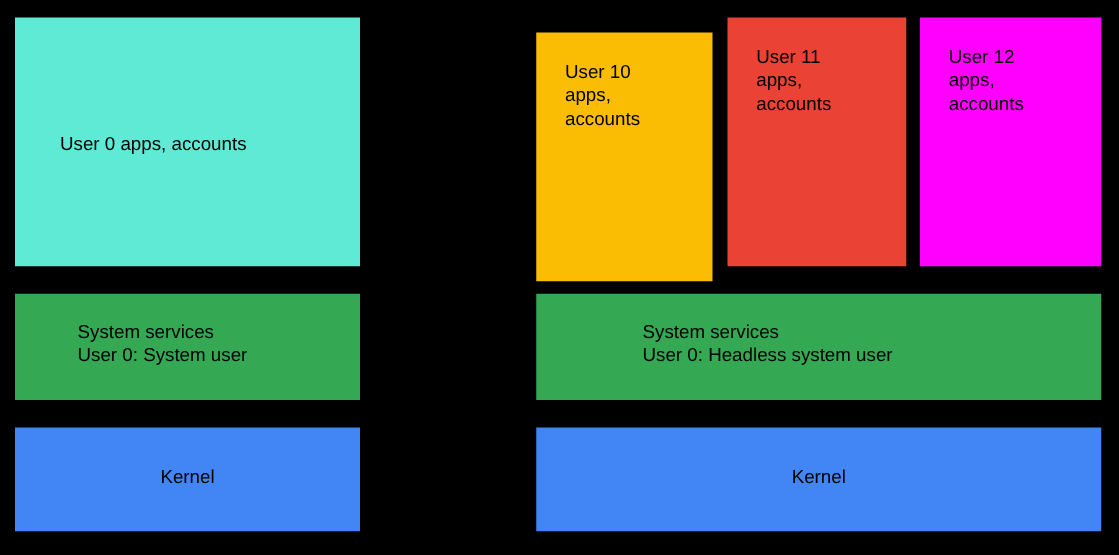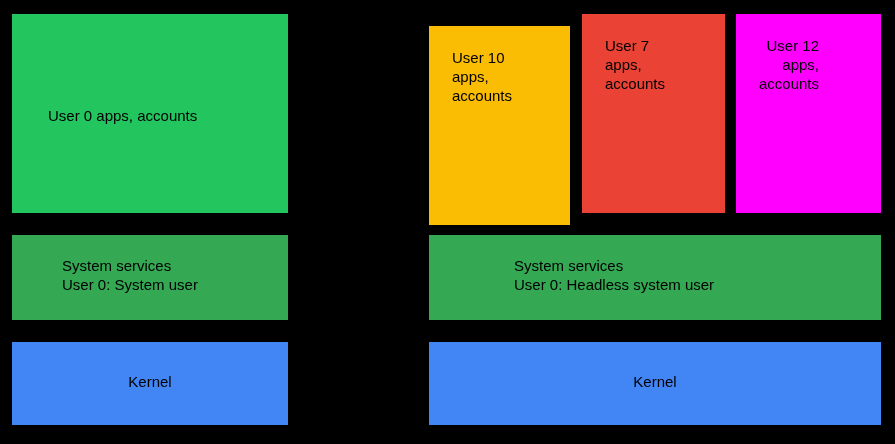--- a/index.html
+++ b/index.html
@@ -62,21 +62,20 @@
     left: 429px; top: 14px;  width: 141px; height: 199px;
     background: #fbbc04;
   }
   #right-user-11 {
     left: 582px; top: 14px;  width: 143px; height: 199px;
     background: #ea4335;
   }
   #right-user-12 {
     left: 736px; top: 14px;  width: 145px; height: 199px;
     background: #ff00ff;
-    text-align: right;
   }
   .usercol .label {
     position: absolute;
     left: 23px;
     top: 22px;
   }
   #right-system-services {
     left: 429px; top: 235px; width: 452px; height: 85px;
     background: #34a853;
   }
@@ -95,41 +94,41 @@
     right: 0;
     top: 30px;
     text-align: center;
   }
 </style>
 </head>
 <body style="background: rgb(0, 0, 0);">
 
 <div id="canvas" style="background: rgb(0, 0, 0);">
 
-  <div class="box" id="left-user-apps" style="background: #22c55e; padding-left: 40px;">
+  <div class="box" id="left-user-apps" style="background: #5eead4; padding-left: 40px;">
     <span class="label">User 0 apps, accounts</span>
   </div>
 
   <div class="box" id="left-system-services" style="background: rgb(52, 168, 83);">
     <span class="label">System services
 User 0: System user</span>
   </div>
 
   <div class="box" id="left-kernel" style="background: rgb(66, 133, 244);">
     <span class="label">Kernel</span>
   </div>
 
   <div class="box usercol" id="right-user-10" style="background: rgb(251, 188, 4); margin-top: 12px;">
     <span class="label">User 10
 apps,
 accounts</span>
   </div>
 
   <div class="box usercol" id="right-user-11" style="background: rgb(234, 67, 53);">
-    <span class="label">User 7
+    <span class="label">User 11
 apps,
 accounts</span>
   </div>
 
   <div class="box usercol" id="right-user-12" style="background: rgb(255, 0, 255);">
     <span class="label">User 12
 apps,
 accounts</span>
   </div>
 

